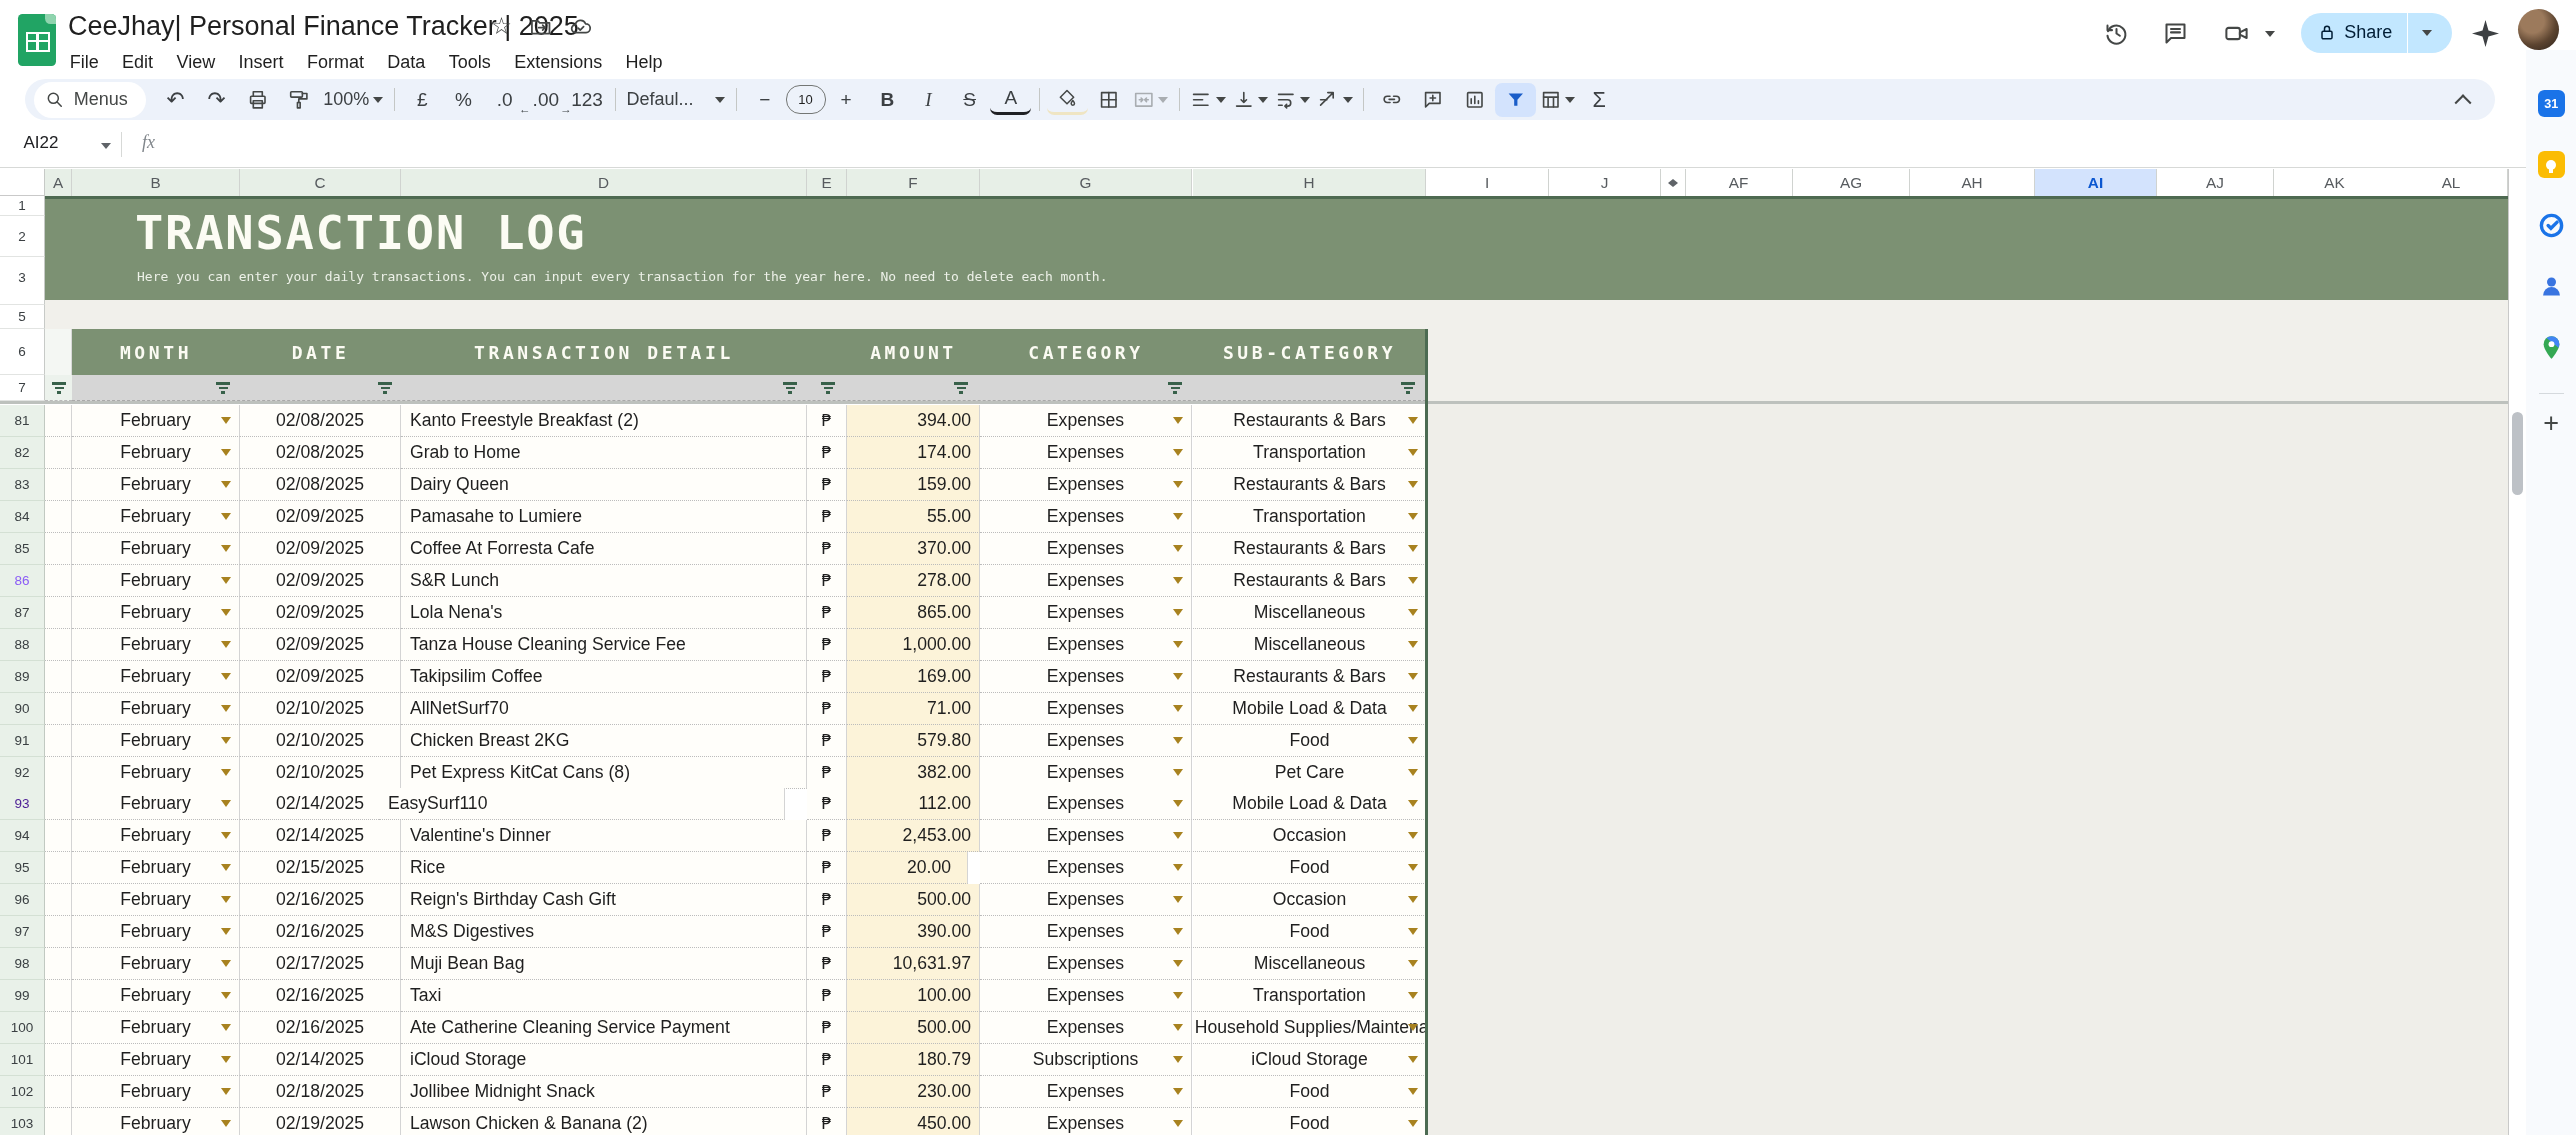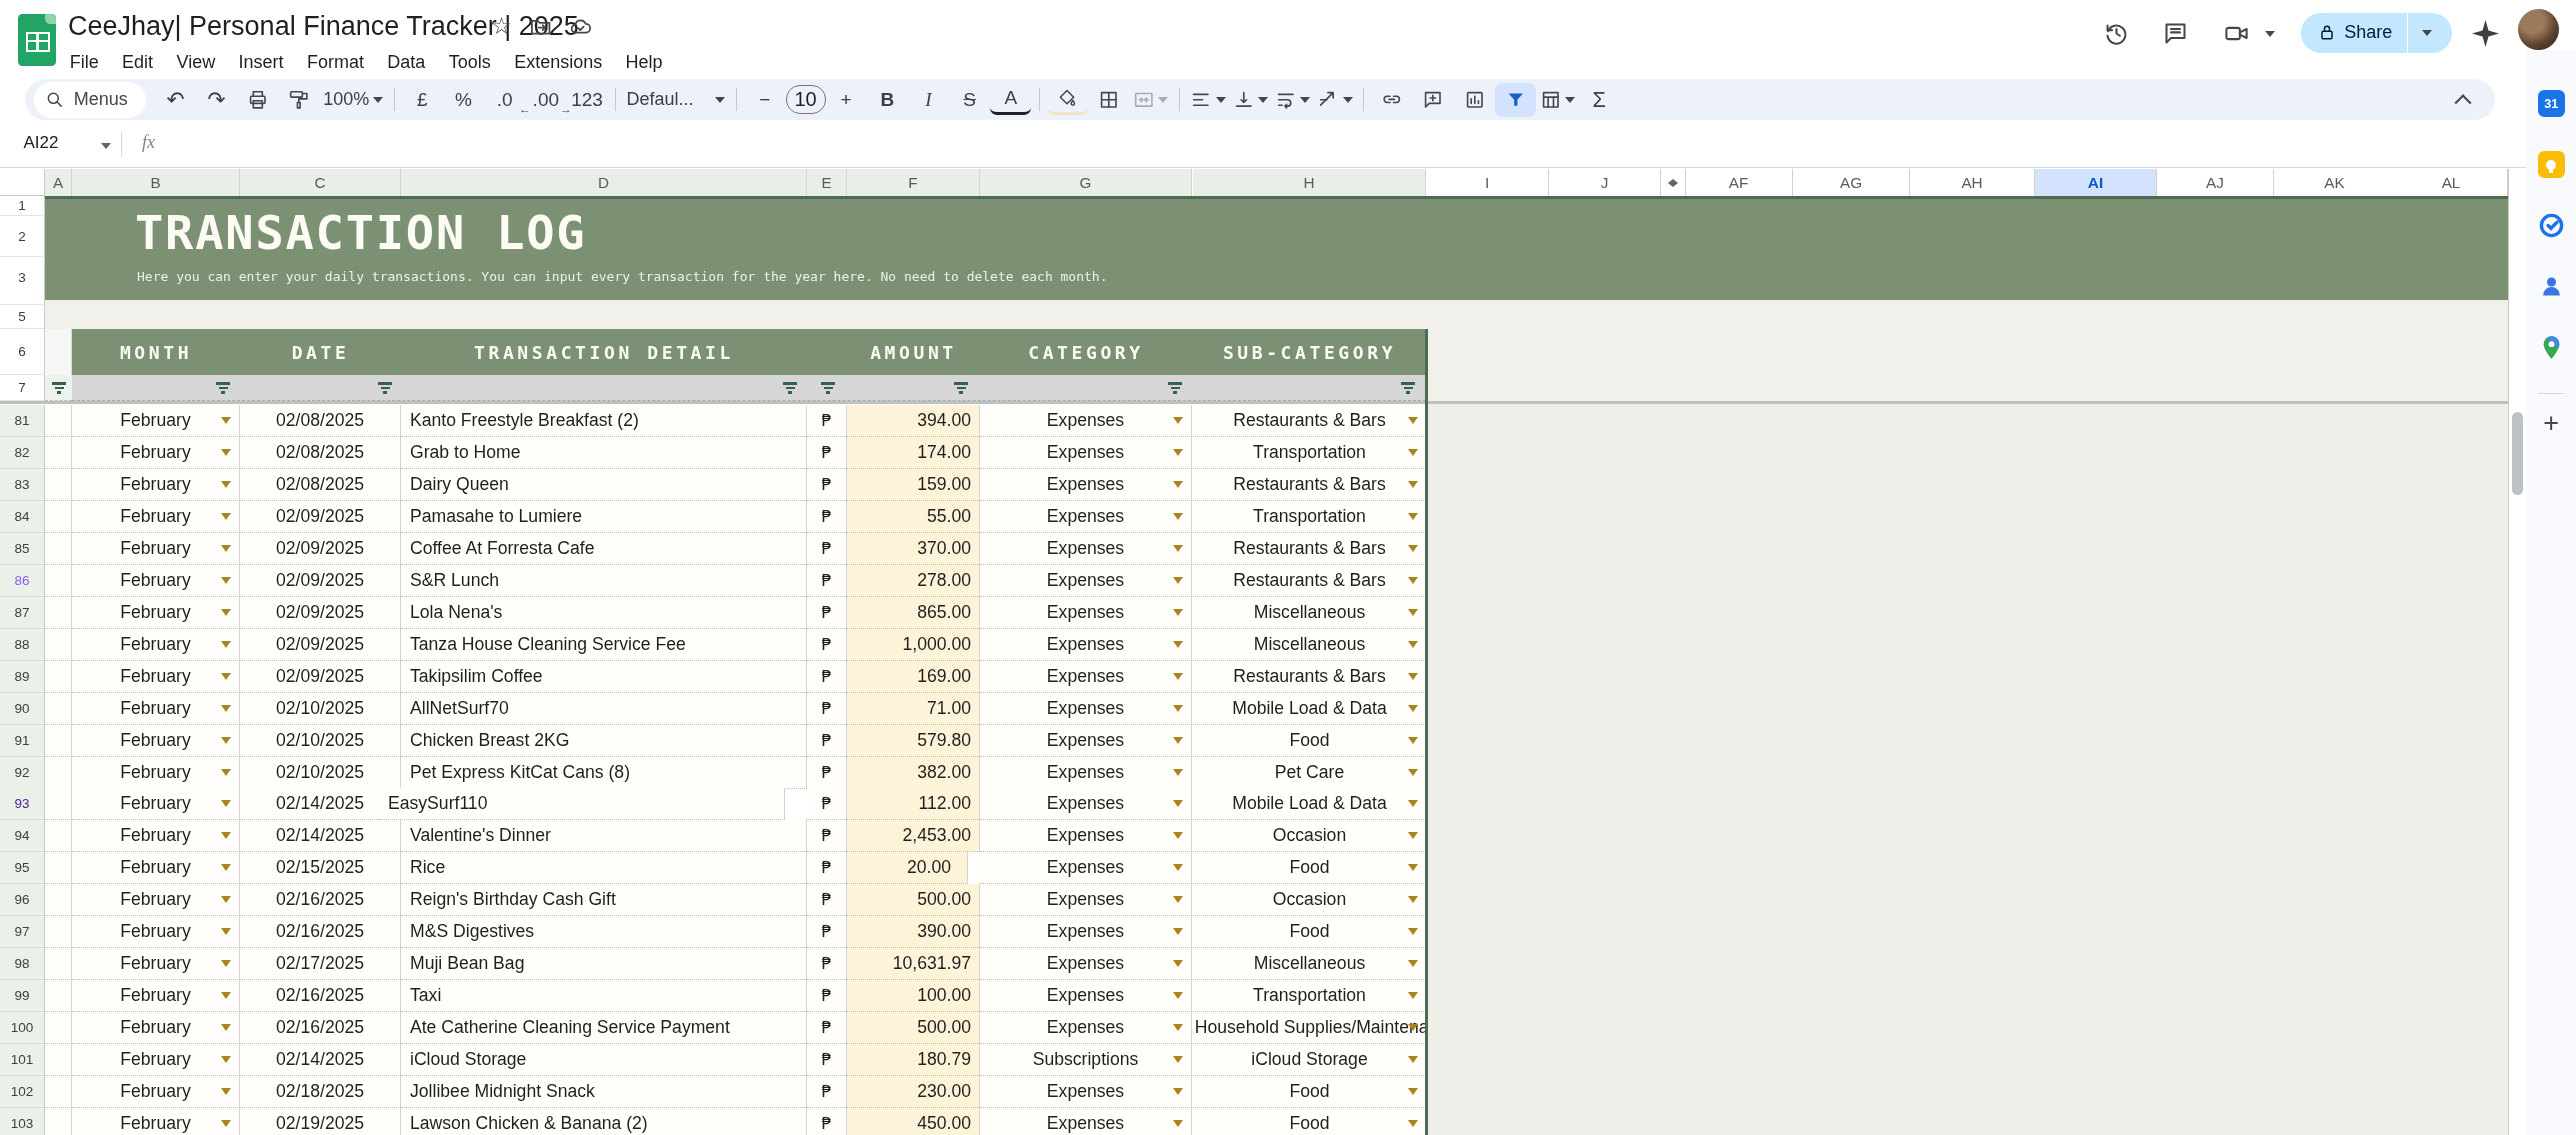--- a/index.html
+++ b/index.html
@@ -31,21 +31,21 @@
   .toolbar{position:absolute;left:25px;top:79px;width:2470px;height:41px;background:var(--toolbar-bg);
            border-radius:21px;display:flex;align-items:center;padding:0 9px;box-sizing:border-box}
   .tbtn{height:34px;min-width:34px;display:flex;align-items:center;justify-content:center;border-radius:7.2px;
         font-size:18px;color:#3c4043;gap:3.6px;padding:0 3.6px;position:relative}
   .sep{width:0.9px;height:23.4px;background:#c4c7c5;margin:0 7.2px}
   .menus-pill{background:#fff;border-radius:18px;height:36px;display:flex;align-items:center;gap:9px;
               padding:0 18px 0 10.8px;font-size:18px;color:#444746;margin-right:9px}
   .glyph{font-size:19px;font-weight:500;color:#3c4043}
   .tactive{background:#d3e3fd}
   .grayed{opacity:.4}
-  .sizebox{width:38px;height:27px;border:1.4px solid #747775;border-radius:14px;display:flex;align-items:center;justify-content:center;font-size:20px}
+  .sizebox{width:38px;height:27px;border:1.4px solid #747775;border-radius:14px;display:flex;align-items:center;justify-content:center;font-size:13px}
   .collapse{position:absolute;right:23.4px;top:13.5px;width:14.4px;height:14.4px}
   .collapse i{display:block;width:10px;height:10px;border-left:2.3px solid #444746;border-top:2.3px solid #444746;transform:rotate(45deg) translate(2.7px,2.7px)}
   .subarrow{position:absolute;font-size:11.7px;bottom:1.8px;right:-5.4px;color:#3c4043}
   
   .fbar{position:absolute;left:0;top:121px;width:2576px;height:47px;background:#fff;border-bottom:0.9px solid #d7d9d7;box-sizing:border-box}
   .namebox{position:absolute;left:23.4px;top:11.7px;font-size:17px;color:#202124}
   .fx{position:absolute;left:142px;top:10.8px;font-size:18px;font-style:italic;font-family:"Liberation Serif",serif;color:#80868b}
   
   .cell{position:absolute;box-sizing:border-box;display:flex;align-items:center}
   .colhead{position:absolute;top:169px;height:27px;box-sizing:border-box;border-right:0.9px solid #d0d3d0;

